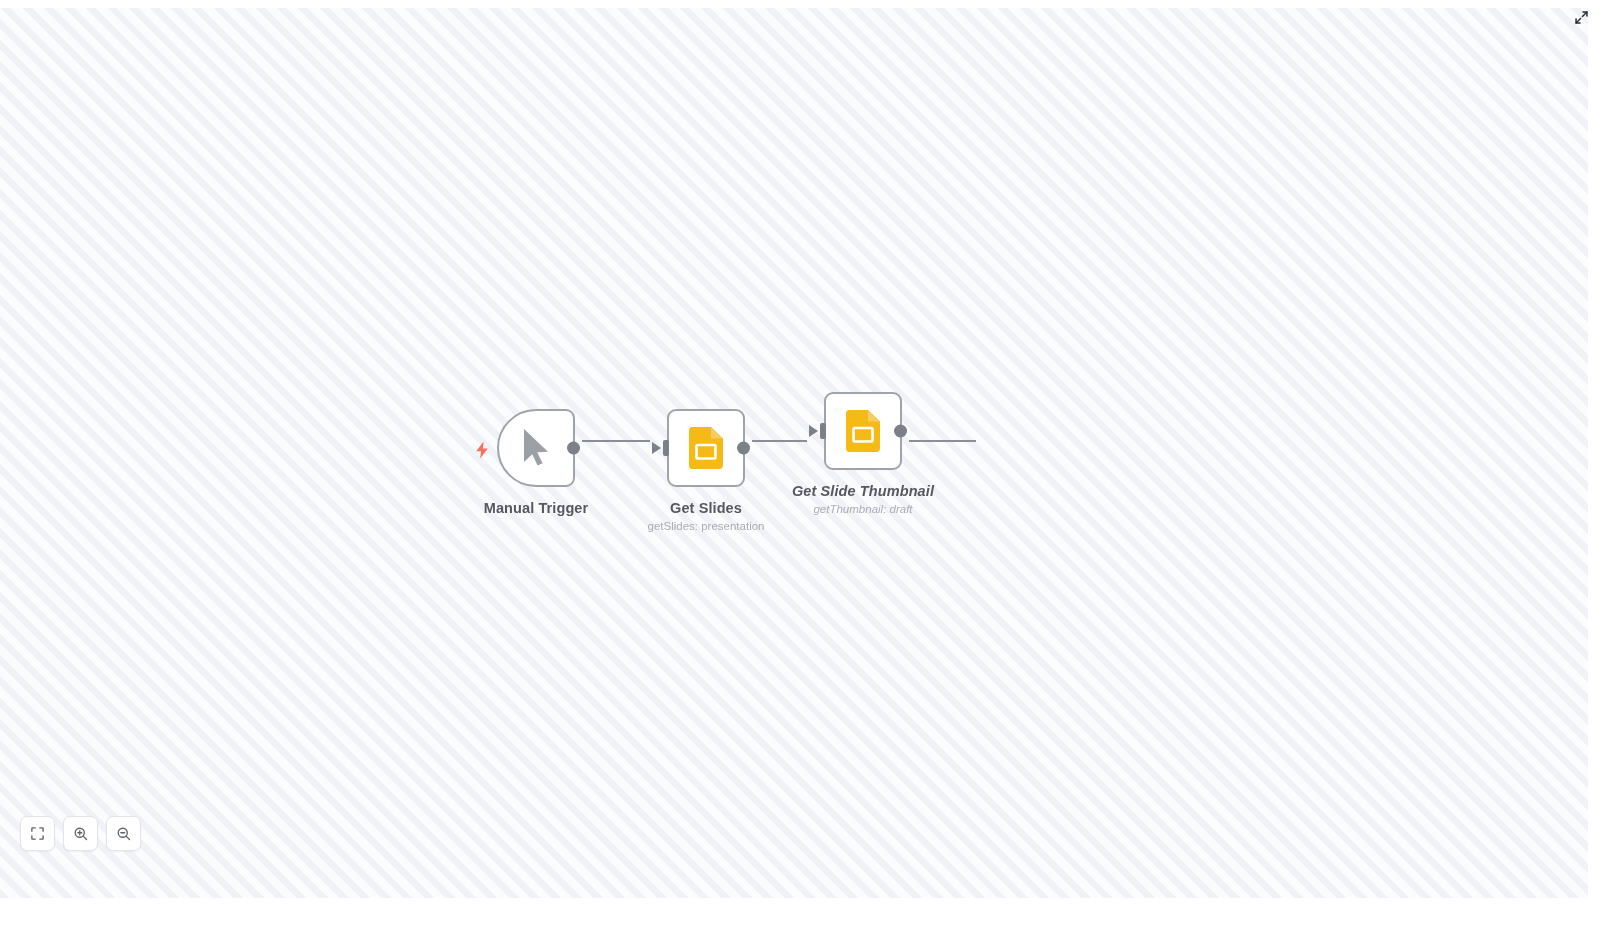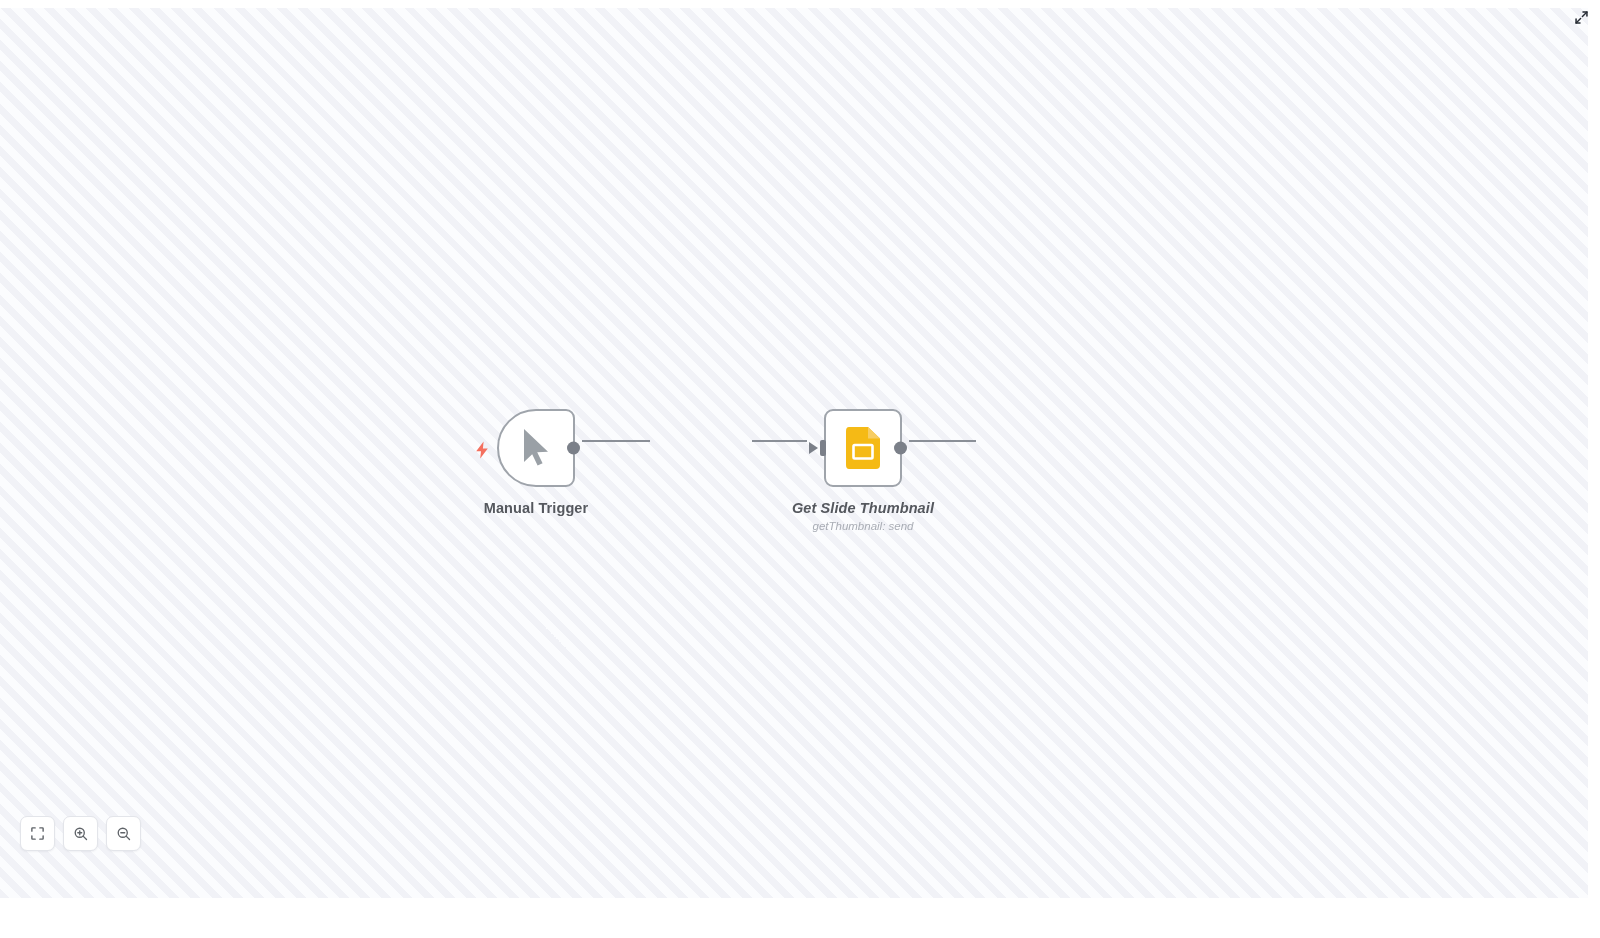--- a/index.html
+++ b/index.html
@@ -204,34 +204,50 @@
     </svg>
             <div class="bolt"><svg width="16" height="18" viewBox="0 0 16 18">
       <path d="M9.6 0.5 L2.2 10.2 H7.0 L6.2 17.5 L13.8 7.6 H8.9 Z" fill="#f4705f"></path>
     </svg></div>
             <div class="port-out"></div>
           </div>
           <div class="label-wrap">
             <div class="node-label">Manual Trigger</div>
           </div>
         </div>
-        <div class="node" style="left: 824px; top: 401px; font-style: italic;">
+        <div class="node" style="left: 667px; top: 401px;">
           <div class="node-box">
             <svg width="34" height="42" viewBox="0 0 34 42">
       <path d="M3 0 H22 L34 11.5 V38 Q34 42 30 42 H3 Q0 42 0 38 V4 Q0 0 3 0 Z" fill="#f5ba15"></path>
       <path d="M22 0 L34 11.5 H22 Z" fill="#f7cd63"></path>
       <rect x="7.5" y="18" width="19" height="13.5" rx="1.2" fill="none" stroke="#ffffff" stroke-width="2.6"></rect>
     </svg>
             <div class="port-out"></div>
             <div class="port-in"></div>
             <div class="port-in-arrow"></div>
           </div>
           <div class="label-wrap">
+            <div class="node-label">Get Slides</div>
+            <div class="node-sub">getSlides: presentation</div>
+          </div>
+        </div>
+        <div class="node" style="left: 824px; top: 384px; font-style: italic;">
+          <div class="node-box">
+            <svg width="34" height="42" viewBox="0 0 34 42">
+      <path d="M3 0 H22 L34 11.5 V38 Q34 42 30 42 H3 Q0 42 0 38 V4 Q0 0 3 0 Z" fill="#f5ba15"></path>
+      <path d="M22 0 L34 11.5 H22 Z" fill="#f7cd63"></path>
+      <rect x="7.5" y="18" width="19" height="13.5" rx="1.2" fill="none" stroke="#ffffff" stroke-width="2.6"></rect>
+    </svg>
+            <div class="port-out"></div>
+            <div class="port-in"></div>
+            <div class="port-in-arrow"></div>
+          </div>
+          <div class="label-wrap">
             <div class="node-label">Get Slide Thumbnail</div>
-            <div class="node-sub">getThumbnail: send</div>
+            <div class="node-sub">getThumbnail: draft</div>
           </div>
         </div>
       </div>
 
     <div id="controls">
 
       <div class="ctrl-btn">
         <svg width="15" height="15" viewBox="0 0 16 16">
           <g stroke="#5f6368" stroke-width="1.5" fill="none" stroke-linecap="round">
             <path d="M2 5.5 V2.6 Q2 2 2.6 2 H5.5"></path>

